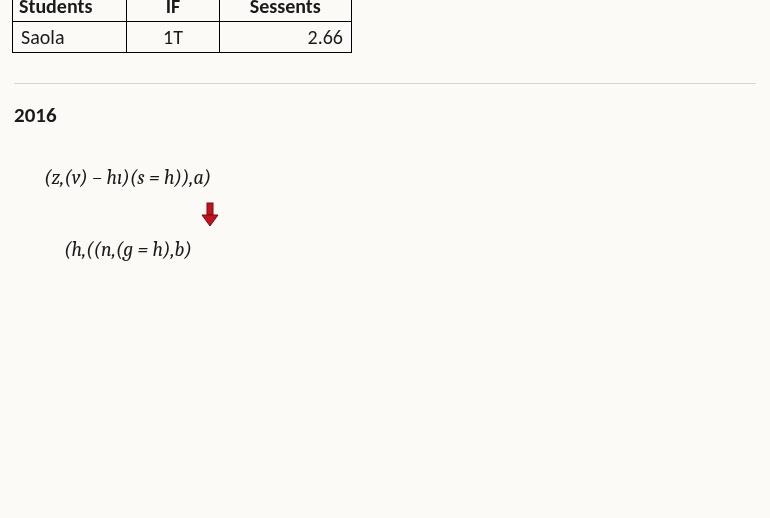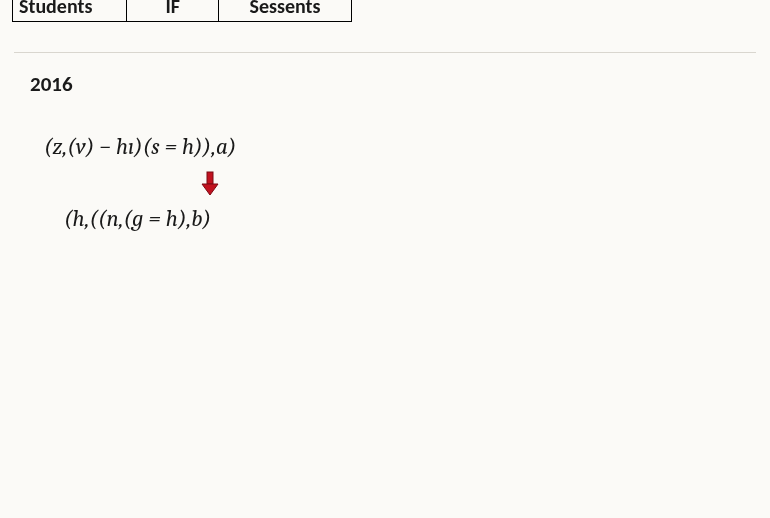--- a/index.html
+++ b/index.html
@@ -51,27 +51,27 @@
   .tbl tbody tr:first-child td { border-top: 1px solid #000;}
   .tbl tbody { }
   hr.faint {
     border: none;
     border-top: 1px solid #d9d6cf;
     margin: 30px 0 18px 0;
   }
   .year {
     font-size: 21px;
     font-weight: 700;
-    margin-left: 16px;
+    margin-left: 0px;
     color: #1a1a1a;
   }
   .math {
     font-family: "Cambria", "Times New Roman", serif;
     font-style: italic;
-    font-size: 23px;
+    font-size: 20px;
     line-height: 40px;
     margin-left: 30px;
     margin-top: 30px;
   } 
   .math .row { white-space: nowrap; }
   .arrow {
     display: block;
     margin: 4px 0 2px 156px;
   }
   .arrow svg { display: block; }
@@ -83,20 +83,25 @@
 
   <table class="tbl">
     <thead>
       <tr>
         <th class="col1">Students</th>
         <th class="col2">IF</th>
         <th class="col3">Sessents</th>
       </tr>
     </thead>
     <tbody>
+      <tr>
+        <td class="col1">Saola</td>
+        <td class="col2">1T</td>
+        <td class="col3">2.66</td>
+      </tr>
     </tbody>
   </table>
 
   <hr class="faint">
 
   <div class="year">2016</div>
 
   <div class="math">
     <div class="row">(z,(v) − hı)(s = h)),a)</div>
     <span class="arrow">

